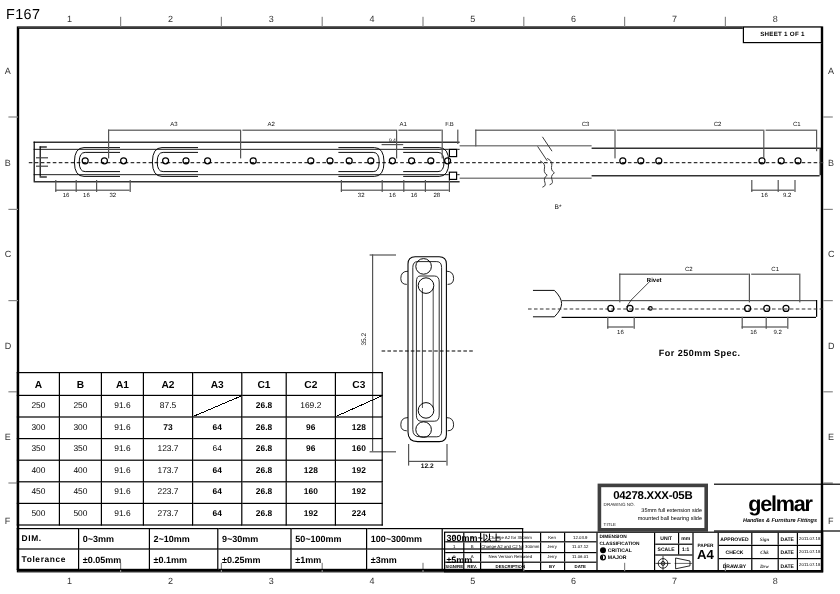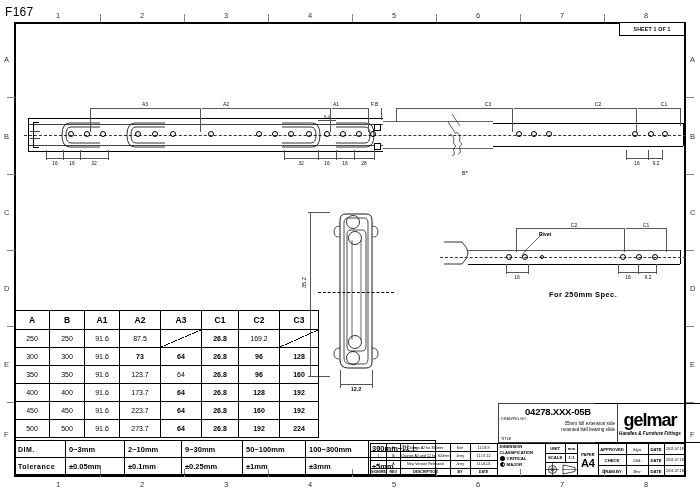--- a/index.html
+++ b/index.html
@@ -99,22 +99,22 @@
   .ar{display:flex;flex:1;border-bottom:0.6px solid #000;box-sizing:border-box;}
   .ar:last-child{border-bottom:none;}
   .ar > span{display:flex;align-items:center;justify-content:center;
              border-right:0.6px solid #000;box-sizing:border-box;
              font-size:4.2px;font-weight:bold;overflow:hidden;}
   .ar > span:last-child{border-right:none;}
   .ac1{width:28px;} .ac2{width:22px;} .ac3{width:16px;} .ac4{flex:1;font-weight:normal !important;font-size:3.6px !important;}
   .sig{font-family:"Liberation Serif",serif;font-style:italic;font-size:6px;color:#333;}
 
   
-  .dno{position:absolute;left:498px;top:403px;width:120px;height:40px;
-       border:1px solid #404040;box-sizing:border-box;}
+  .dno{position:absolute;left:498px;top:403px;width:92px;height:40px;
+       border:3px solid #404040;box-sizing:border-box;}
   .dno .num{text-align:center;font-size:9.5px;font-weight:bold;padding-top:2px;letter-spacing:-.2px;}
   .dno .cap{font-size:3.8px;padding-left:2px;color:#222;}
   .dno .ttl{font-size:4.6px;text-align:right;padding-right:2px;line-height:1.25;}
   .dno .ttlcap{position:absolute;left:2px;bottom:1px;font-size:3.8px;}
 
   .logo{position:absolute;left:595px;top:403px;width:111px;height:40px;
         border:1px solid #000;border-left:none;box-sizing:border-box;
         display:flex;flex-direction:column;align-items:center;justify-content:center;}
   .logo .lg{font-size:18px;font-weight:bold;letter-spacing:-1px;line-height:1;}
   .logo .lt{font-size:4.6px;font-style:italic;font-weight:bold;margin-top:2px;}

